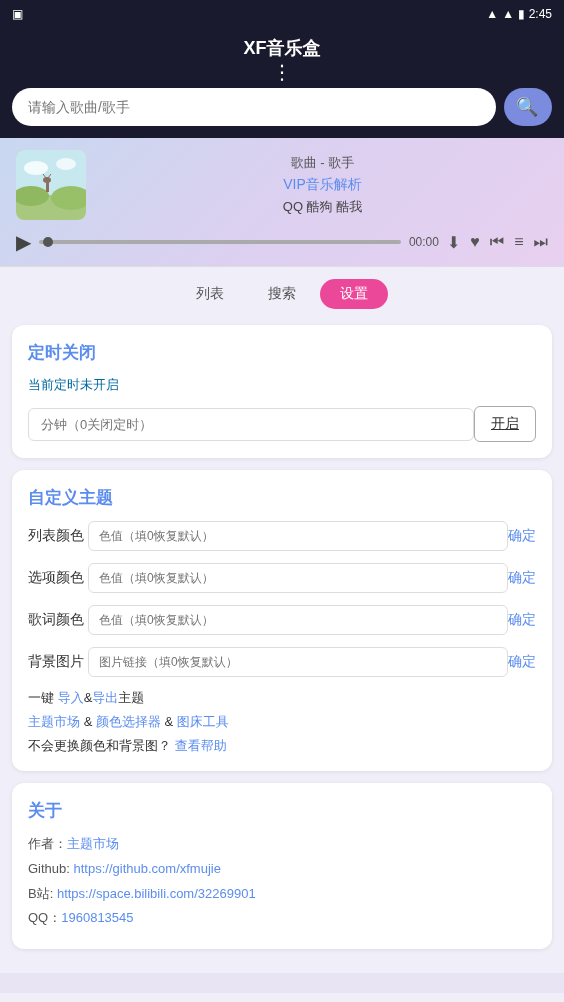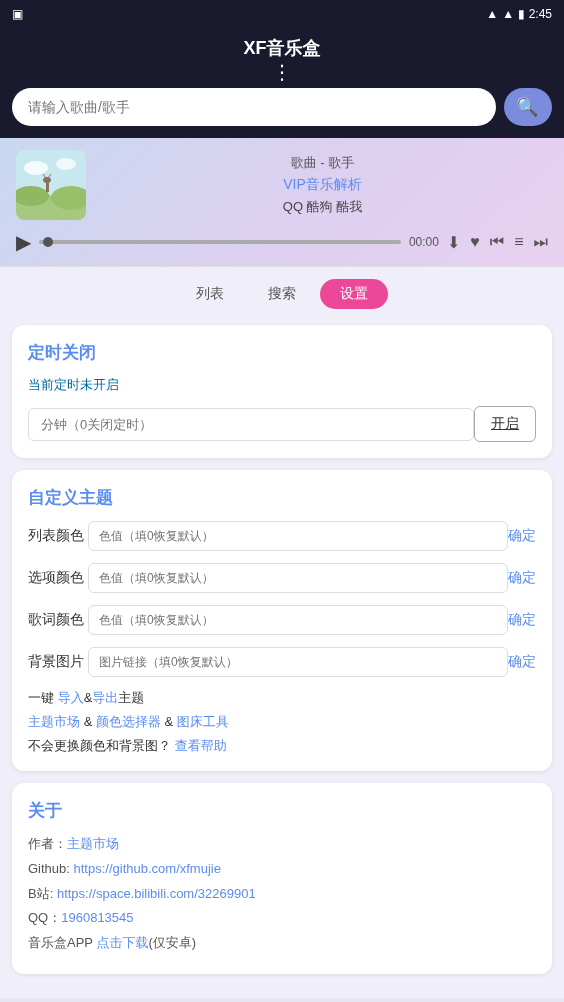--- a/index.html
+++ b/index.html
@@ -418,23 +418,20 @@
     </div>
     <div class="about-row">
       <span>Github: </span><span class="about-link">https://github.com/xfmujie</span>
     </div>
     <div class="about-row">
       <span>B站: </span><span class="about-link">https://space.bilibili.com/32269901</span>
     </div>
     <div class="about-row">
       <span>QQ：</span><span class="about-link">1960813545</span>
     </div>
-    <div class="about-row">
-      <span>音乐盒APP </span><span class="about-link">点击下载</span><span>(仅安卓)</span>
-    </div>
   </div>
 
 </div>
 
 <div class="footer">
   
   
 </div>
 
 </body></html>

